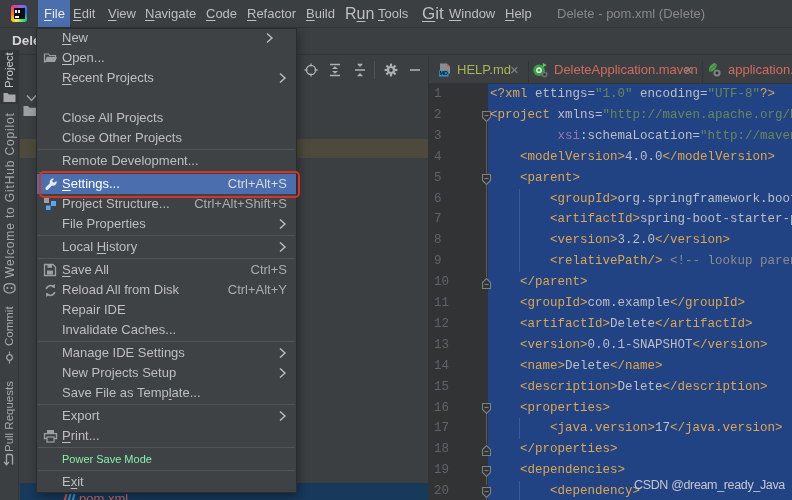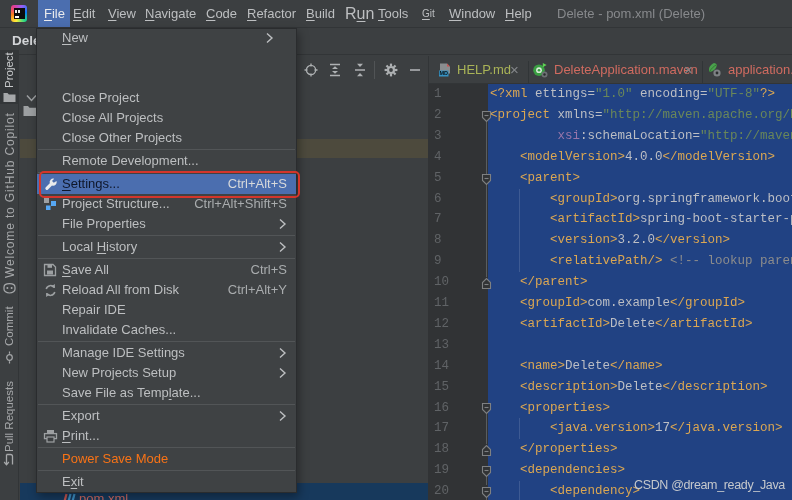--- a/index.html
+++ b/index.html
@@ -26,21 +26,21 @@
     <div style="position:absolute;left:38px;top:0px;height:27px;width:32px;background:#4b6eaf"></div>
 <div style="position:absolute;left:44px;top:0;height:28px;line-height:28px;font-size:13px;color:#e9eaec"><u>F</u>ile</div>
 <div style="position:absolute;left:73px;top:0;height:28px;line-height:28px;font-size:13px;color:#bdbfc1"><u>E</u>dit</div>
 <div style="position:absolute;left:108px;top:0;height:28px;line-height:28px;font-size:13px;color:#bdbfc1"><u>V</u>iew</div>
 <div style="position:absolute;left:145px;top:0;height:28px;line-height:28px;font-size:13px;color:#bdbfc1"><u>N</u>avigate</div>
 <div style="position:absolute;left:206px;top:0;height:28px;line-height:28px;font-size:13px;color:#bdbfc1"><u>C</u>ode</div>
 <div style="position:absolute;left:247px;top:0;height:28px;line-height:28px;font-size:13px;color:#bdbfc1"><u>R</u>efactor</div>
 <div style="position:absolute;left:306px;top:0;height:28px;line-height:28px;font-size:13px;color:#bdbfc1"><u>B</u>uild</div>
 <div style="position:absolute;left:345px;top:0;height:28px;line-height:28px;font-size:16px;color:#bdbfc1">R<u>u</u>n</div>
 <div style="position:absolute;left:378px;top:0;height:28px;line-height:28px;font-size:13px;color:#bdbfc1"><u>T</u>ools</div>
-<div style="position:absolute;left:422px;top:0;height:28px;line-height:28px;font-size:10px;color:#bdbfc1"><u>G</u>it</div>
+<div style="position:absolute;left:422px;top:0;height:28px;line-height:28px;font-size:17px;color:#bdbfc1"><u>G</u>it</div>
 <div style="position:absolute;left:449px;top:0;height:28px;line-height:28px;font-size:13px;color:#bdbfc1"><u>W</u>indow</div>
 <div style="position:absolute;left:505px;top:0;height:28px;line-height:28px;font-size:13px;color:#bdbfc1"><u>H</u>elp</div>
     <div class="abs" style="left:557px;top:0;height:28px;line-height:28px;font-size:13px;color:#87898c">Delete - pom.xml (Delete)</div>
   </div>
 
   <div class="abs" style="left:0;top:29px;width:792px;height:26px;background:#3c3f41;border-bottom:1px solid #323537">
     <div class="abs" style="left:12px;top:4px;font-size:13.5px;font-weight:bold;color:#d3d5d8">Delete</div>
   </div>
 
   <div class="abs" style="left:0;top:56px;width:19px;height:444px;background:#3c3f41;border-right:1px solid #323537">
@@ -183,20 +183,21 @@
 <div class="cl" style="top:125.8px">         <span class="p">xsi</span><span class="a">:schemaLocation=</span><span class="s">"http://maven.apache.org/POM/4.0.0 https://maven.apache.org/xsd/maven-4.0.0.xsd"</span></div>
 <div class="cl" style="top:146.7px">    <span class="t">&lt;modelVersion&gt;</span><span class="a">4.0.0</span><span class="t">&lt;/modelVersion&gt;</span></div>
 <div class="cl" style="top:167.6px">    <span class="t">&lt;parent&gt;</span></div>
 <div class="cl" style="top:188.5px">        <span class="t">&lt;groupId&gt;</span><span class="a">org.springframework.boot</span></div>
 <div class="cl" style="top:209.4px">        <span class="t">&lt;artifactId&gt;</span><span class="a">spring-boot-starter-parent</span></div>
 <div class="cl" style="top:230.3px">        <span class="t">&lt;version&gt;</span><span class="a">3.2.0</span><span class="t">&lt;/version&gt;</span></div>
 <div class="cl" style="top:251.2px">        <span class="t">&lt;relativePath/&gt;</span> <span class="c">&lt;!-- lookup parent from repository --&gt;</span></div>
 <div class="cl" style="top:272.1px">    <span class="t">&lt;/parent&gt;</span></div>
 <div class="cl" style="top:293.0px">    <span class="t">&lt;groupId&gt;</span><span class="a">com.example</span><span class="t">&lt;/groupId&gt;</span></div>
 <div class="cl" style="top:313.9px">    <span class="t">&lt;artifactId&gt;</span><span class="a">Delete</span><span class="t">&lt;/artifactId&gt;</span></div>
+<div class="cl" style="top:334.8px">    <span class="t">&lt;version&gt;</span><span class="a">0.0.1-SNAPSHOT</span><span class="t">&lt;/version&gt;</span></div>
 <div class="cl" style="top:355.7px">    <span class="t">&lt;name&gt;</span><span class="a">Delete</span><span class="t">&lt;/name&gt;</span></div>
 <div class="cl" style="top:376.6px">    <span class="t">&lt;description&gt;</span><span class="a">Delete</span><span class="t">&lt;/description&gt;</span></div>
 <div class="cl" style="top:397.5px">    <span class="t">&lt;properties&gt;</span></div>
 <div class="cl" style="top:418.4px">        <span class="t">&lt;java.version&gt;</span><span class="a">17</span><span class="t">&lt;/java.version&gt;</span></div>
 <div class="cl" style="top:439.3px">    <span class="t">&lt;/properties&gt;</span></div>
 <div class="cl" style="top:460.2px">    <span class="t">&lt;dependencies&gt;</span></div>
 <div class="cl" style="top:481.1px">        <span class="t">&lt;dependency&gt;</span></div>
   <div style="position:absolute;left:481px;top:108.9px;width:11px;height:13px"><svg width="11" height="13" viewBox="0 0 11 13">
         <path d="M1.5 1.5 h8 v6 l-4 4 l-4 -4 z" fill="#313335" stroke="#7e8082" stroke-width="1.1"></path>
         <path d="M3.5 5.5 h4" stroke="#7e8082" stroke-width="1.1"></path>
@@ -229,39 +230,49 @@
 
   <div class="abs" style="left:36px;top:28px;width:261px;height:465.0px;background:#3f4244;border:1px solid #2a2c2e;box-shadow:2px 4px 9px rgba(0,0,0,0.35)">
   </div>
   <div class="abs" style="left:36px;top:0px;width:261px;height:500px">
     <div style="position:absolute;left:1px;right:14px;top:28.0px;height:20.0px;">
         <div style="position:absolute;left:25px;top:0;height:20.0px;line-height:20.0px;color:#bdbfc1;font-size:13px;white-space:nowrap"><u>N</u>ew</div>
         <div style="position:absolute;right:7px;top:3px;width:14px;height:14px"><svg width="14" height="14" viewBox="0 0 14 14">
             <path d="M5 2.5 L10 7 L5 11.5" fill="none" stroke="#bdbfc1" stroke-width="1.4"></path>
           </svg></div>
       </div>
-<div style="position:absolute;left:1px;right:1px;top:88.0px;height:20.0px;">
-        <div style="position:absolute;left:25px;top:0;height:20.0px;line-height:20.0px;color:#bdbfc1;font-size:13px;white-space:nowrap">Close Project</div>
+<div style="position:absolute;left:1px;right:1px;top:48.0px;height:20.0px;">
+        <div style="position:absolute;left:6px;top:2.5px;width:16px;height:16px"><svg width="15" height="14" viewBox="0 0 15 14">
+            <path d="M1.5 3 h4 l1.2 1.5 H12.5 v1.8 H4.2 L2.6 11 H1.5 z" fill="none" stroke="#9da0a2" stroke-width="1.2"></path>
+            <path d="M4.2 6.3 H14 L12 11 H2.6 z" fill="#9da0a2"></path>
+          </svg></div>
+        <div style="position:absolute;left:25px;top:0;height:20.0px;line-height:20.0px;color:#bdbfc1;font-size:13px;white-space:nowrap"><u>O</u>pen...</div>
+      </div>
+<div style="position:absolute;left:1px;right:1px;top:68.0px;height:20.0px;">
+        <div style="position:absolute;left:25px;top:0;height:20.0px;line-height:20.0px;color:#bdbfc1;font-size:13px;white-space:nowrap"><u>R</u>ecent Projects</div>
+        <div style="position:absolute;right:7px;top:3px;width:14px;height:14px"><svg width="14" height="14" viewBox="0 0 14 14">
+            <path d="M5 2.5 L10 7 L5 11.5" fill="none" stroke="#bdbfc1" stroke-width="1.4"></path>
+          </svg></div>
       </div>
 <div style="position:absolute;left:1px;right:1px;top:108.0px;height:20.0px;">
         <div style="position:absolute;left:25px;top:0;height:20.0px;line-height:20.0px;color:#bdbfc1;font-size:13px;white-space:nowrap">Close All Projects</div>
       </div>
 <div style="position:absolute;left:1px;right:13px;top:128.0px;height:20.0px;">
         <div style="position:absolute;left:25px;top:0;height:20.0px;line-height:20.0px;color:#bdbfc1;font-size:13px;white-space:nowrap">Close Other Projects</div>
       </div>
 <div style="position:absolute;left:2px;right:2px;top:149.0px;height:1px;background:#525557"></div>
 <div style="position:absolute;left:1px;right:1px;top:151.0px;height:20.0px;">
         <div style="position:absolute;left:25px;top:0;height:20.0px;line-height:20.0px;color:#bdbfc1;font-size:13px;white-space:nowrap">Remote Development...</div>
       </div>
 <div style="position:absolute;left:2px;right:2px;top:172.0px;height:1px;background:#525557"></div>
 <div style="position:absolute;left:1px;right:1px;top:174.0px;height:20.0px;background:#4b6eaf;">
         <div style="position:absolute;left:6px;top:2.5px;width:16px;height:16px"><svg width="15" height="15" viewBox="0 0 15 15">
             <path d="M13.6 4.1 a3.6 3.6 0 0 1 -4.6 4.4 L5 12.5 a1.55 1.55 0 0 1 -2.2 -2.2 L6.8 6.3 a3.6 3.6 0 0 1 4.4 -4.6 L9 3.9 l1.8 1.8 z" fill="#e8eaec"></path>
           </svg></div>
-        <div style="position:absolute;left:25px;top:0;height:29px;line-height:20.0px;color:#0f172a;font-size:13px;white-space:nowrap"><u>S</u>ettings...</div>
+        <div style="position:absolute;left:25px;top:0;height:29px;line-height:20.0px;color:#ffffff;font-size:13px;white-space:nowrap"><u>S</u>ettings...</div>
         <div style="position:absolute;right:9px;top:0;height:20.0px;line-height:20.0px;color:#d7d9db;font-size:13px">Ctrl+Alt+S</div>
       </div>
 <div style="position:absolute;left:1px;right:1px;top:194.0px;height:20.0px;">
         <div style="position:absolute;left:6px;top:2.5px;width:16px;height:16px"><svg width="14" height="14" viewBox="0 0 14 14">
             <rect x="1" y="1" width="5" height="5" fill="#9da0a2"></rect>
             <rect x="8" y="4" width="5" height="5" fill="#56a8f5"></rect>
             <rect x="3" y="8.5" width="4.5" height="4.5" fill="#56a8f5"></rect>
           </svg></div>
         <div style="position:absolute;left:25px;top:0;height:20.0px;line-height:20.0px;color:#bdbfc1;font-size:13px;white-space:nowrap">Project Structure...</div>
         <div style="position:absolute;right:9px;top:0;height:20.0px;line-height:20.0px;color:#a9acae;font-size:13px">Ctrl+Alt+Shift+S</div>
@@ -331,21 +342,21 @@
 <div style="position:absolute;left:1px;right:1px;top:426.0px;height:20.0px;">
         <div style="position:absolute;left:6px;top:2.5px;width:16px;height:16px"><svg width="15" height="14" viewBox="0 0 15 14">
             <rect x="4" y="1" width="7" height="3" fill="#9da0a2"></rect>
             <rect x="1.5" y="4.6" width="12" height="5" fill="none" stroke="#9da0a2" stroke-width="1.3"></rect>
             <rect x="4" y="8" width="7" height="5" fill="#3c3f41" stroke="#9da0a2" stroke-width="1.2"></rect>
           </svg></div>
         <div style="position:absolute;left:25px;top:0;height:20.0px;line-height:20.0px;color:#bdbfc1;font-size:13px;white-space:nowrap"><u>P</u>rint...</div>
       </div>
 <div style="position:absolute;left:2px;right:2px;top:447.0px;height:1px;background:#525557"></div>
 <div style="position:absolute;left:1px;right:1px;top:449.0px;height:20.0px;">
-        <div style="position:absolute;left:25px;top:0;height:24px;line-height:20.0px;color:#f97316;font-size:13px;white-space:nowrap">Power Save Mode</div>
+        <div style="position:absolute;left:25px;top:0;height:24px;line-height:20.0px;color:#86efac;font-size:11px;white-space:nowrap">Power Save Mode</div>
       </div>
 <div style="position:absolute;left:2px;right:2px;top:470.0px;height:1px;background:#525557"></div>
 <div style="position:absolute;left:1px;right:1px;top:472.0px;height:20.0px;">
         <div style="position:absolute;left:25px;top:0;height:20.0px;line-height:20.0px;color:#bdbfc1;font-size:13px;white-space:nowrap">E<u>x</u>it</div>
       </div>
   </div>
 
   <div class="abs" style="left:39px;top:171px;width:261px;height:27px;border:2.4px solid #d4352b;border-radius:5px"></div>
 
 </div>

